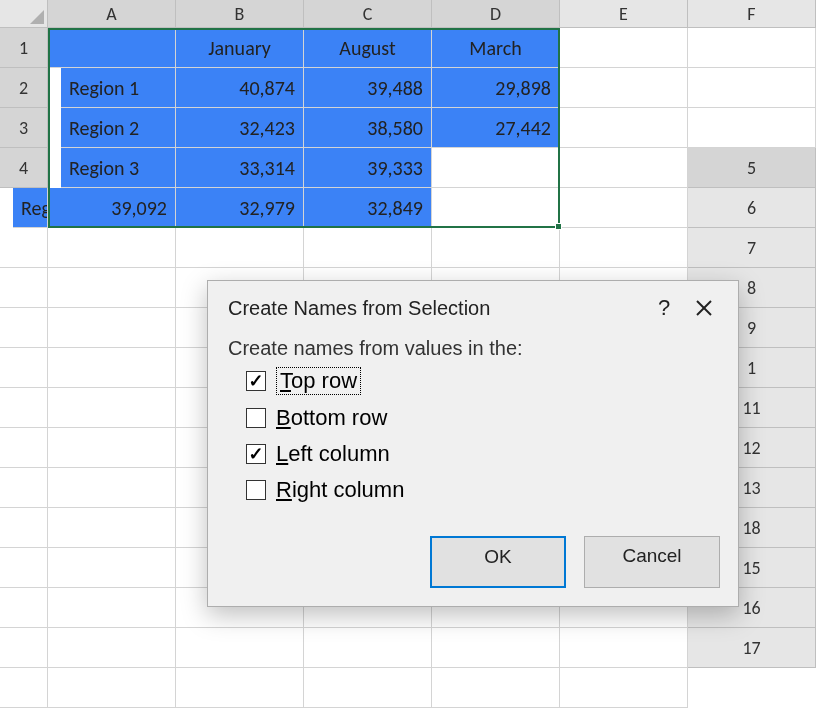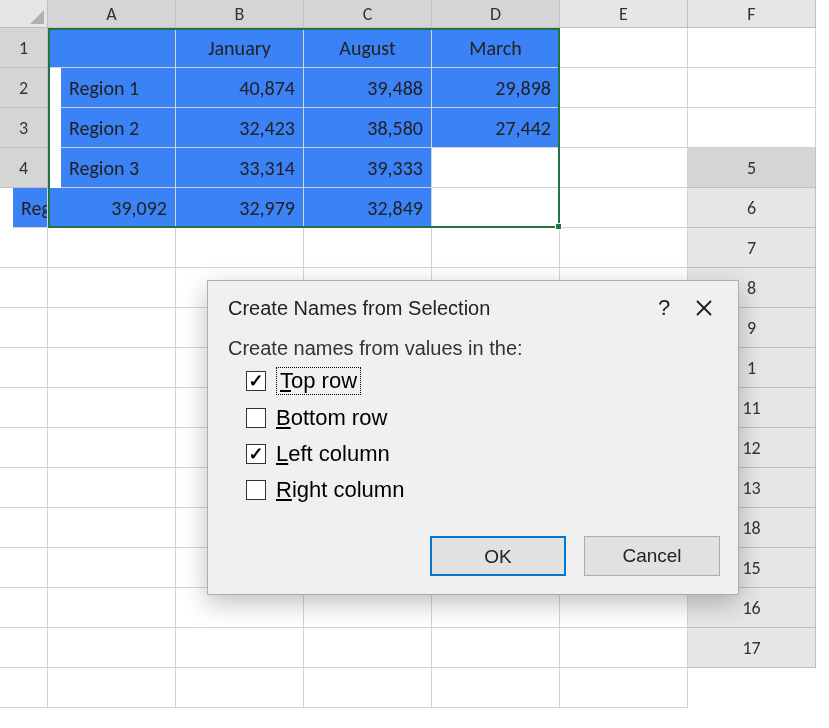--- a/index.html
+++ b/index.html
@@ -159,21 +159,21 @@
     }
     .mn { text-decoration: underline; }
     .dialog-buttons {
       display: flex;
       justify-content: flex-end;
       gap: 18px;
       padding: 14px 18px 18px 18px;
     }
     .btn {
       min-width: 136px;
-      height: 40px;
+      height: 52px;
       font-size: 19px;
       text-align: center;
       line-height: 38px;
       background: #e1e1e1;
       border: 1px solid #adadad;
       color: #222;
     }
     .btn.primary {
       border: 2px solid #0078d4;
       background: #e1e1e1;

